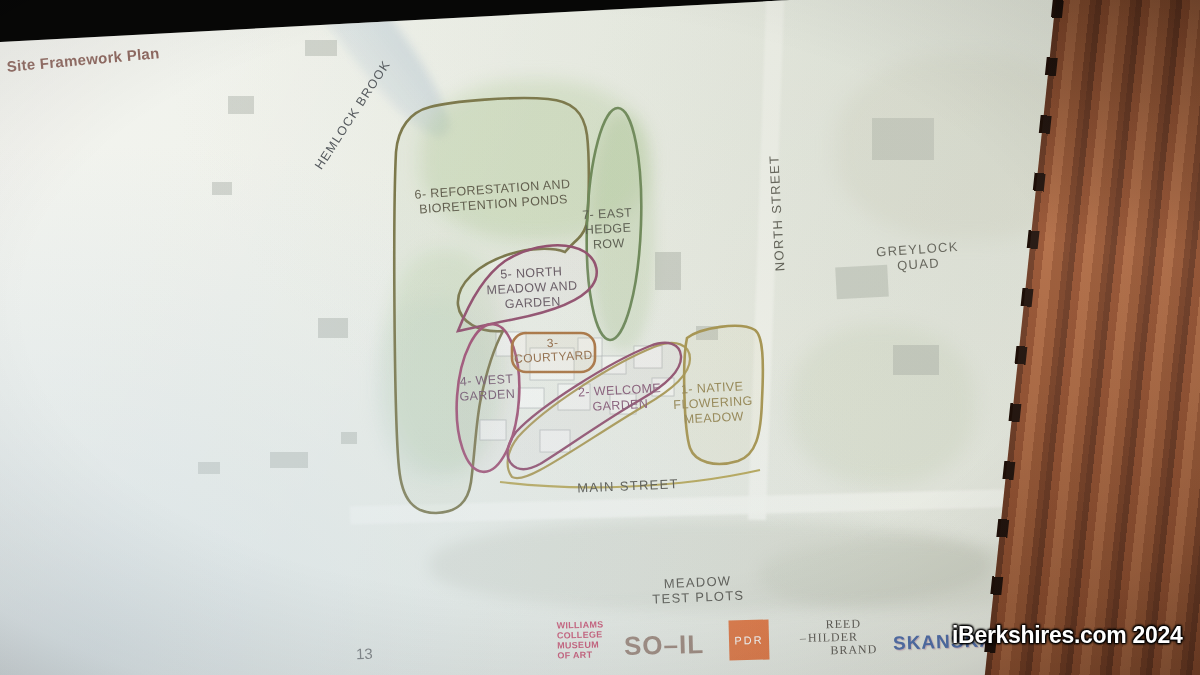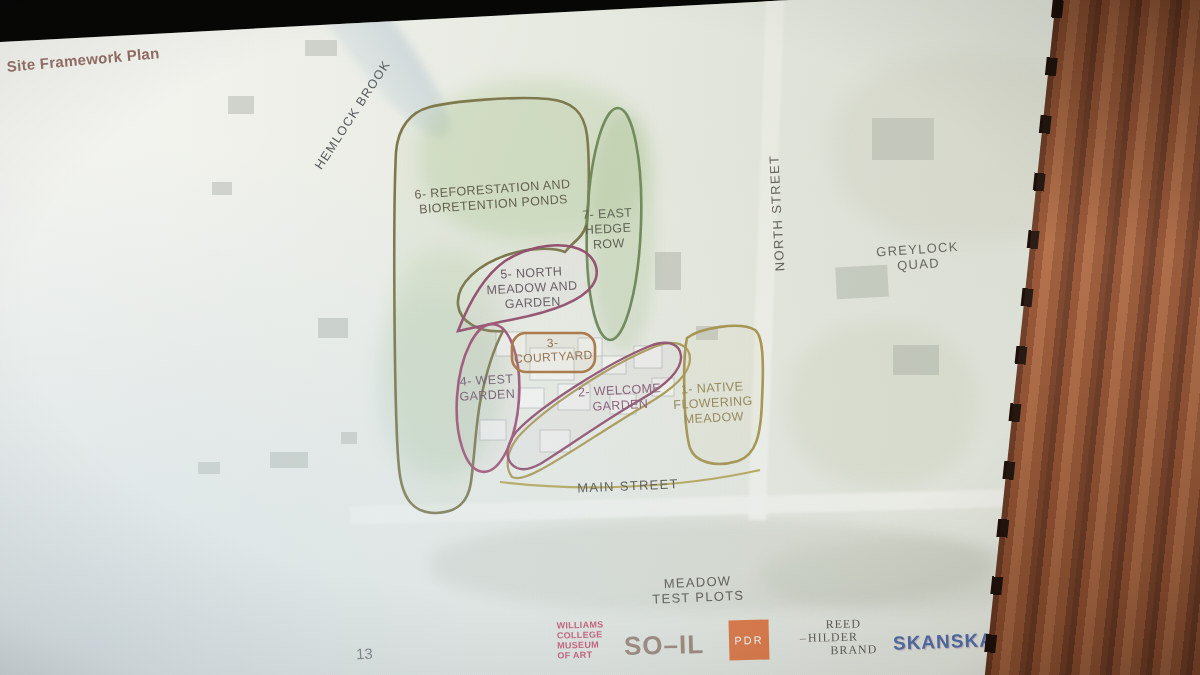--- a/index.html
+++ b/index.html
@@ -205,13 +205,14 @@
       <div class="name">CONSIGLI</div>
     </div>
   </div>
 
   <div id="column">
     <div class="column-notches"></div>
   </div>
 
   <div id="vignette"></div>
 
+  <div id="watermark">iBerkshires.com 2024</div>
 </div>
 
 </body></html>

